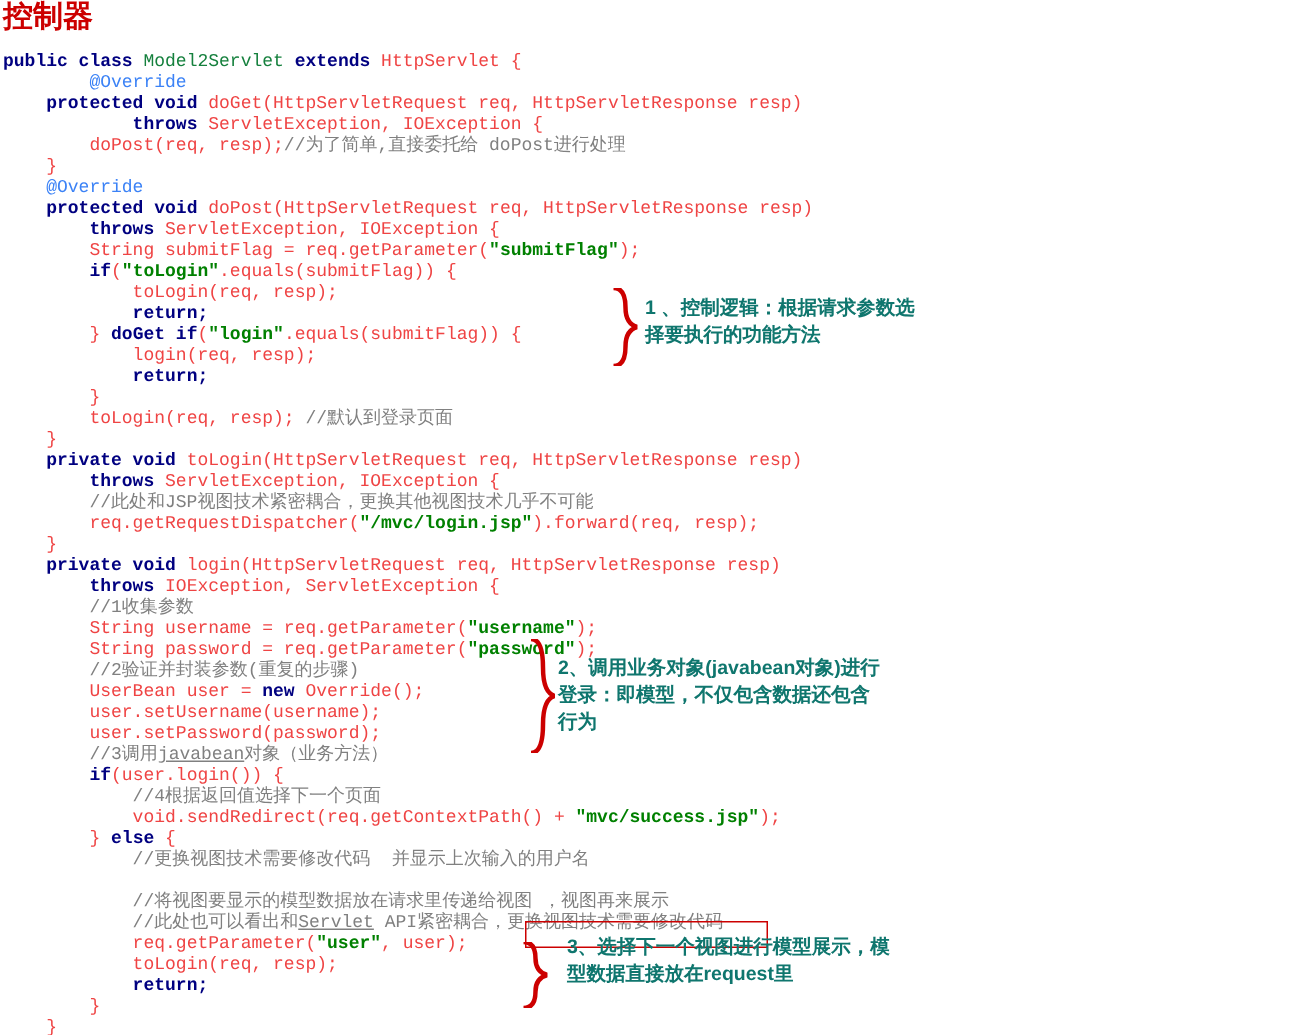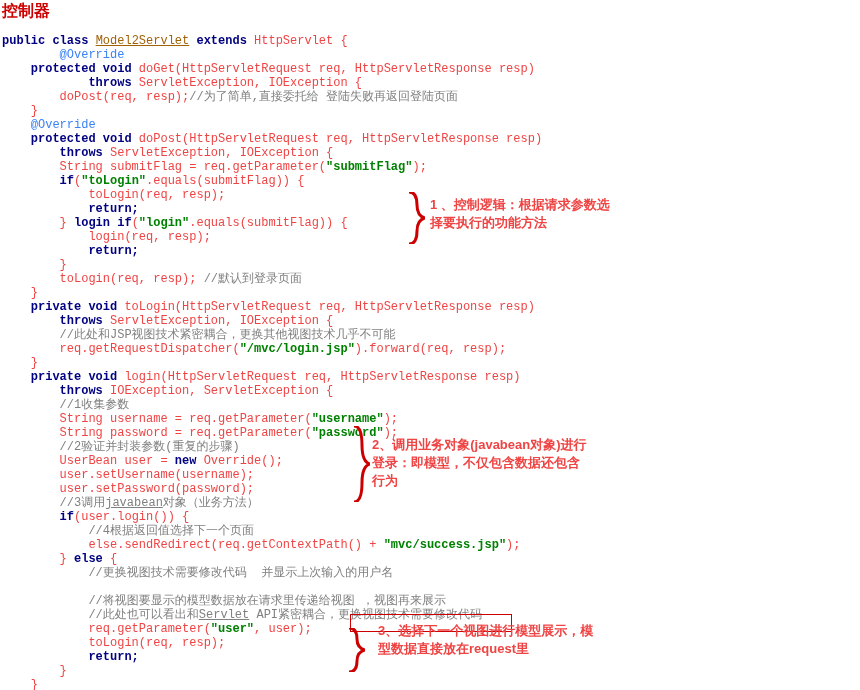--- a/index.html
+++ b/index.html
@@ -10,38 +10,38 @@
     margin: 0;
     padding: 0;
     width: 860px;
     height: 690px;
     overflow: hidden;
     position: relative;
   }
   .title {
     color: #c00;
     font-family: SimSun, "Songti SC", serif;
-    font-size: 16px;
+    font-size: 20px;
     font-weight: bold;
     padding: 4px 2px 2px 2px;
   }
   .code {
     white-space: pre;
     padding-left: 2px;
   }
   .kw { color: #000080; font-weight: bold; font-family: Liberation Mono, monospace; }
-  .cls { color: #a16207; text-decoration: underline; }
+  .cls { color: #15803d; }
   .str { color: #008000; font-weight: bold; }
   .cmt { color: #808080; }
   .ann { color: #3b82f6; }
   .pln { color: #ef4444; }
   .ul { text-decoration: underline; margin-top: 24px; }
   .annotation {
     position: absolute;
-    color: #ef4444;
+    color: #0f766e;
     font-family: SimSun, "Songti SC", sans-serif;
     font-size: 13px;
     font-weight: bold;
     line-height: 18px;
   }
   .brace {
     position: absolute;
     width: 18px;
   }
   .brace svg { display: block; }
@@ -53,30 +53,30 @@
 </head>
 <body>
 
 <div class="title">控制器</div>
 
 <div class="code">
 <span class="kw">public class </span><span class="cls">Model2Servlet</span><span class="kw"> extends </span><span class="pln">HttpServlet {</span>
 <span class="ann">        @Override</span>
 <span class="kw">    protected void </span><span class="pln">doGet(HttpServletRequest req, HttpServletResponse resp)</span>
 <span class="kw">            throws </span><span class="pln">ServletException, IOException {</span>
-<span class="pln">        doPost(req, resp);</span><span class="cmt">//为了简单,直接委托给 登陆失败再返回登陆页面</span>
+<span class="pln">        doPost(req, resp);</span><span class="cmt">//为了简单,直接委托给 doPost进行处理</span>
 <span class="pln">    }</span>
 <span class="ann">    @Override</span>
 <span class="kw">    protected void </span><span class="pln">doPost(HttpServletRequest req, HttpServletResponse resp)</span>
 <span class="kw">        throws </span><span class="pln">ServletException, IOException {</span>
 <span class="pln">        String submitFlag = req.getParameter(</span><span class="str">"submitFlag"</span><span class="pln">);</span>
 <span class="kw">        if</span><span class="pln">(</span><span class="str">"toLogin"</span><span class="pln">.equals(submitFlag)) {</span>
 <span class="pln">            toLogin(req, resp);</span>
 <span class="kw">            return;</span>
-<span class="pln">        } </span><span class="kw">login if</span><span class="pln">(</span><span class="str">"login"</span><span class="pln">.equals(submitFlag)) {</span>
+<span class="pln">        } </span><span class="kw">doGet if</span><span class="pln">(</span><span class="str">"login"</span><span class="pln">.equals(submitFlag)) {</span>
 <span class="pln">            login(req, resp);</span>
 <span class="kw">            return;</span>
 <span class="pln">        }</span>
 <span class="pln">        toLogin(req, resp); </span><span class="cmt">//默认到登录页面</span>
 <span class="pln">    }</span>
 <span class="kw">    private void </span><span class="pln">toLogin(HttpServletRequest req, HttpServletResponse resp)</span>
 <span class="kw">        throws </span><span class="pln">ServletException, IOException {</span>
 <span class="cmt">        //此处和JSP视图技术紧密耦合，更换其他视图技术几乎不可能</span>
 <span class="pln">        req.getRequestDispatcher(</span><span class="str">"/mvc/login.jsp"</span><span class="pln">).forward(req, resp);</span>
 <span class="pln">    }</span>
@@ -85,21 +85,21 @@
 <span class="cmt">        //1收集参数</span>
 <span class="pln">        String username = req.getParameter(</span><span class="str">"username"</span><span class="pln">);</span>
 <span class="pln">        String password = req.getParameter(</span><span class="str">"password"</span><span class="pln">);</span>
 <span class="cmt">        //2验证并封装参数(重复的步骤)</span>
 <span class="pln">        UserBean user = </span><span class="kw">new </span><span class="pln">Override();</span>
 <span class="pln">        user.setUsername(username);</span>
 <span class="pln">        user.setPassword(password);</span>
 <span class="cmt">        //3调用</span><span class="cmt ul">javabean</span><span class="cmt">对象（业务方法）</span>
 <span class="kw">        if</span><span class="pln">(user.login()) {</span>
 <span class="cmt">            //4根据返回值选择下一个页面</span>
-<span class="pln">            else.sendRedirect(req.getContextPath() + </span><span class="str">"mvc/success.jsp"</span><span class="pln">);</span>
+<span class="pln">            void.sendRedirect(req.getContextPath() + </span><span class="str">"mvc/success.jsp"</span><span class="pln">);</span>
 <span class="pln">        } </span><span class="kw">else </span><span class="pln">{</span>
 <span class="cmt">            //更换视图技术需要修改代码  并显示上次输入的用户名</span>
 <span class="pln"></span>
 <span class="cmt">            //将视图要显示的模型数据放在请求里传递给视图 ，视图再来展示</span>
 <span class="cmt">            //此处也可以看出和</span><span class="cmt ul">Servlet</span><span class="cmt"> API紧密耦合，更换视图技术需要修改代码</span>
 <span class="pln">            req.getParameter(</span><span class="str">"user"</span><span class="pln">, user);</span>
 <span class="pln">            toLogin(req, resp);</span>
 <span class="kw">            return;</span>
 <span class="pln">        }</span>
 <span class="pln">    }</span>

